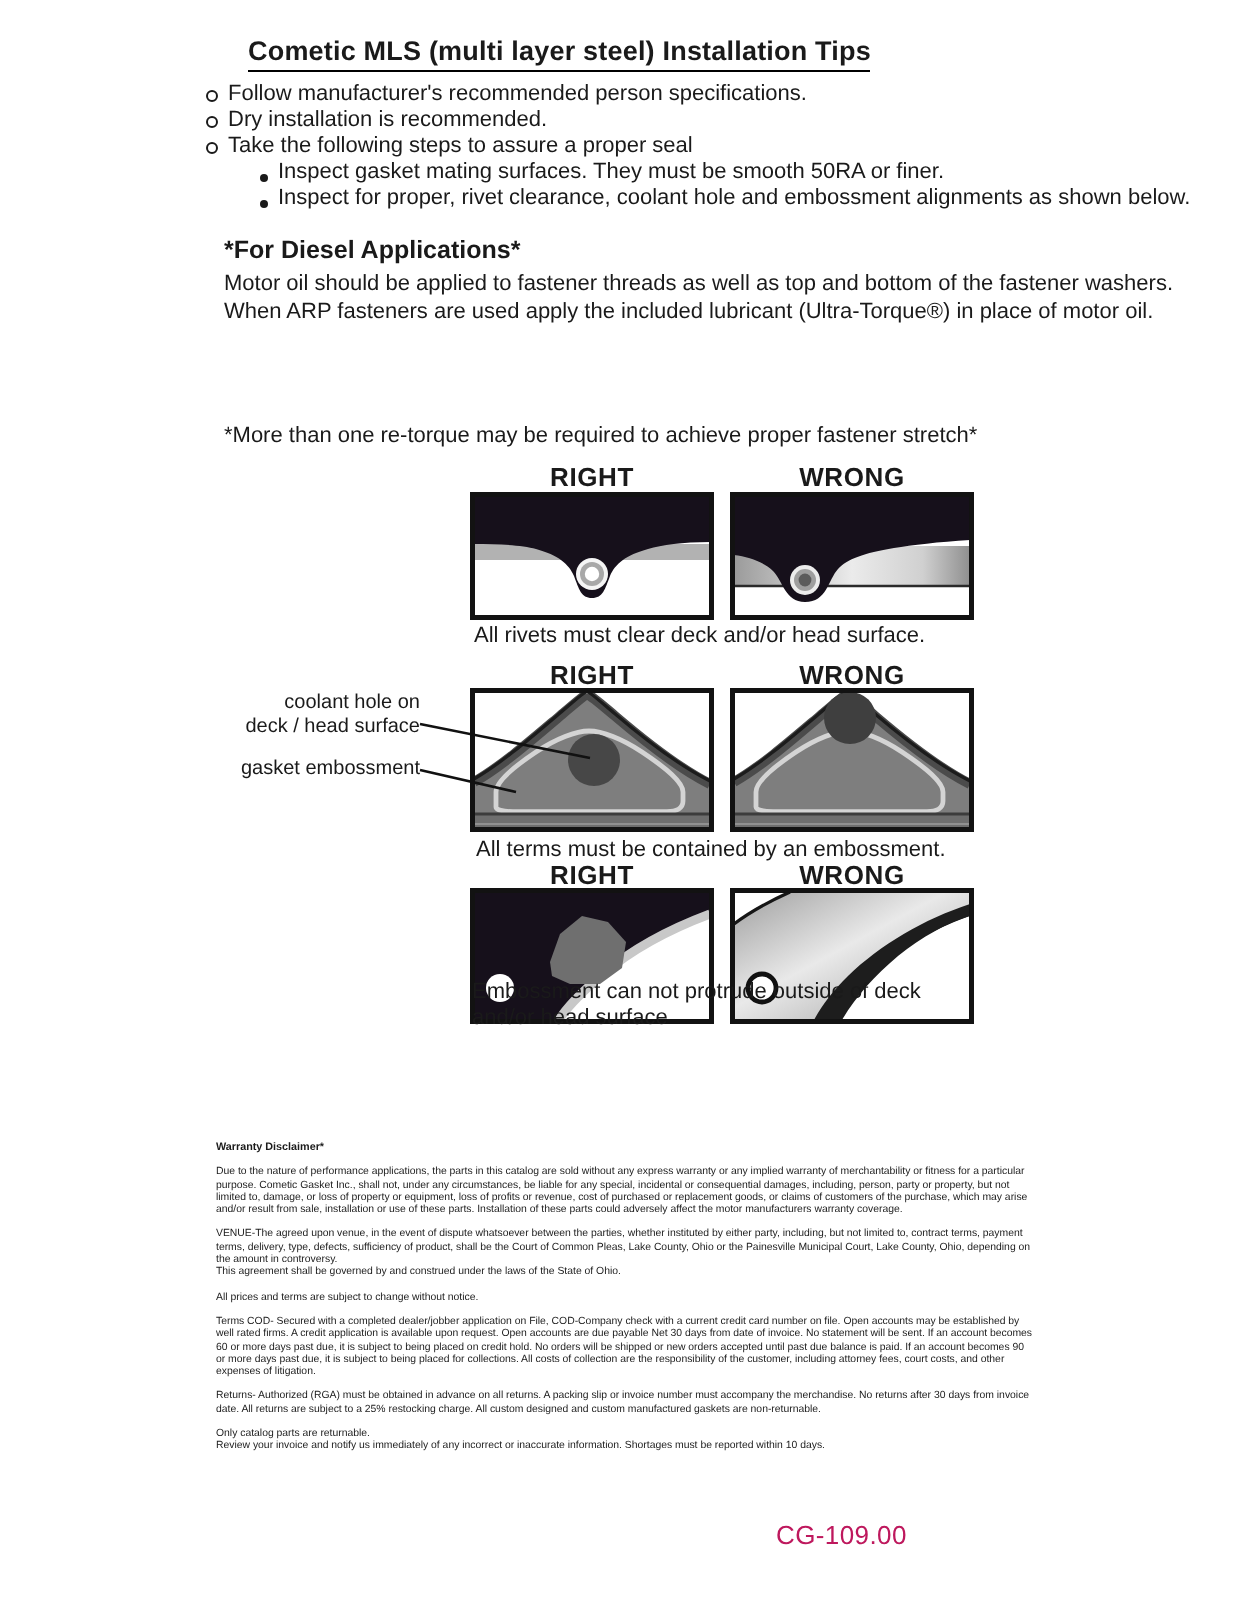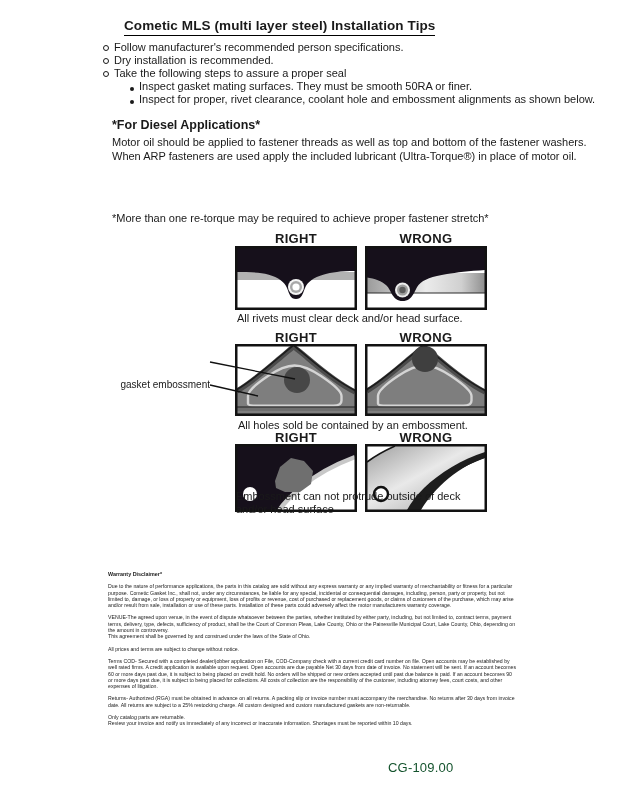--- a/index.html
+++ b/index.html
@@ -33,21 +33,21 @@
   .ann { position:absolute; left:105px; width:105px; text-align:right;
          font-size:10px; line-height:11.5px; white-space:pre-line; }
   .leader-svg { position:absolute; left:205px; top:352px; z-index:5; }
 
   .warranty { position:absolute; left:108px; top:571px; width:409px;
               font-size:5.2px; line-height:6.3px; color:#1c1c1c; }
   .warranty h4 { margin:0 0 6px 0; font-size:5.4px; font-weight:bold; }
   .warranty p  { margin:0 0 6px 0; white-space:pre-line; }
 
   .docnum { position:absolute; left:388px; top:760px; font-size:13px;
-            letter-spacing:0.2px; color:#14532d; }
+            letter-spacing:0.2px; color:#be185d; }
 </style>
 </head>
 <body>
 
 <div class="page">
 
   <div class="title">Cometic MLS (multi layer steel) Installation Tips</div>
 
   <div class="bullets">
     <div class="bullet-line">
@@ -108,20 +108,22 @@
     <circle cx="37.5" cy="44" r="5.5" fill="#9e9e9e"></circle>
     <circle cx="37.5" cy="44" r="3.2" fill="#5b5b5b"></circle>
     <rect x="1.25" y="1.25" width="119.5" height="61.5" fill="none" stroke="#121212" stroke-width="2.5"></rect>
   </svg>
 
   <div class="caption" style="left:237px; top:312px;">All rivets must clear deck and/or head surface.</div>
 
   <div class="dlabel" style="left:235px; top:330px;">RIGHT</div>
   <div class="dlabel" style="left:365px; top:330px;">WRONG</div>
 
+  <div class="ann" style="top:346px;">coolant hole on
+deck / head surface</div>
   <div class="ann" style="top:379px;">gasket embossment</div>
 
   <svg class="leader-svg" width="100" height="50" viewBox="0 0 100 50">
     <line x1="5" y1="10" x2="90" y2="27" stroke="#111111" stroke-width="1.3"></line>
     <line x1="5" y1="33" x2="53" y2="44" stroke="#111111" stroke-width="1.3"></line>
   </svg>
 
   <svg class="panel" style="left:235px; top:344px;" height="72" viewBox="0 0 122 72">
     <rect width="122" height="72" fill="#ffffff"></rect>
     <path d="M2 70 V47 C16 39 32 25 45 14 C51 9 56 4.5 58.5 3 C61.5 4.5 66.5 9 72.5 14 C86 25.5 104 40 120 48 V70 Z" fill="#7e7e7e"></path>
@@ -143,21 +145,21 @@
     <path d="M58.5 3 C61.5 4.5 66.5 9 72.5 14 C86 25.5 104 40 120 48" stroke="#4b4b4b" stroke-width="5" fill="none"></path>
     <path d="M2 45.5 C16 37.5 32 23.5 45 12.5 C51 7.5 56 3 58.5 1.5 C61 3 66 7.5 72 12.5 C85.5 24 104 38.5 120 46.5" stroke="#1c1c1c" stroke-width="1.6" fill="none"></path>
     <path d="M13 59.5 V52 C13 47 21 40 33 32 C43 25.3 53 21.5 59.5 21.5 C66 21.5 76 25.3 86 32 C98 40 106.5 47 106.5 52 V56.5 C106.5 60 103.5 61.8 98.5 61.8 H21.5 C16.5 61.8 13 61 13 59.5 Z" fill="none" stroke="#d4d4d4" stroke-width="2.4"></path>
     <circle cx="60" cy="15" r="13" fill="#3f3f3f"></circle>
     <rect x="2" y="63" width="118" height="7" fill="#6e6e6e"></rect>
     <line x1="2" y1="63" x2="120" y2="63" stroke="#3c3c3c" stroke-width="1.4"></line>
     <line x1="2" y1="68" x2="120" y2="68" stroke="#909090" stroke-width="1"></line>
     <rect x="1.25" y="1.25" width="119.5" height="69.5" fill="none" stroke="#121212" stroke-width="2.5"></rect>
   </svg>
 
-  <div class="caption" style="left:238px; top:419px;">All holes sold be contained by an embossment.</div>
+  <div class="caption" style="left:238px; top:419px;">All terms must be contained by an embossment.</div>
 
   <div class="dlabel" style="left:235px; top:430px;">RIGHT</div>
   <div class="dlabel" style="left:365px; top:430px;">WRONG</div>
 
   <svg class="panel" style="left:235px; top:444px;" height="68" viewBox="0 0 122 68">
     <rect width="122" height="68" fill="#ffffff"></rect>
     <path d="M2 2 H120 V13 C100 20.5 80.5 31 66.5 43 C56.5 51.5 49 58.5 44.5 66 H2 Z" fill="#16101b"></path>
     <path d="M120 13 C100 20.5 80.5 31 66.5 43 C56.5 51.5 49 58.5 44.5 66" stroke="#c8c8c8" stroke-width="4.5" fill="none"></path>
     <polygon points="40,37 45,23 56,14 69,17 78,27 76,40 65,48 50,48 41,44" fill="#6f6f6f"></polygon>
     <circle cx="15" cy="50" r="7" fill="#ffffff"></circle>

